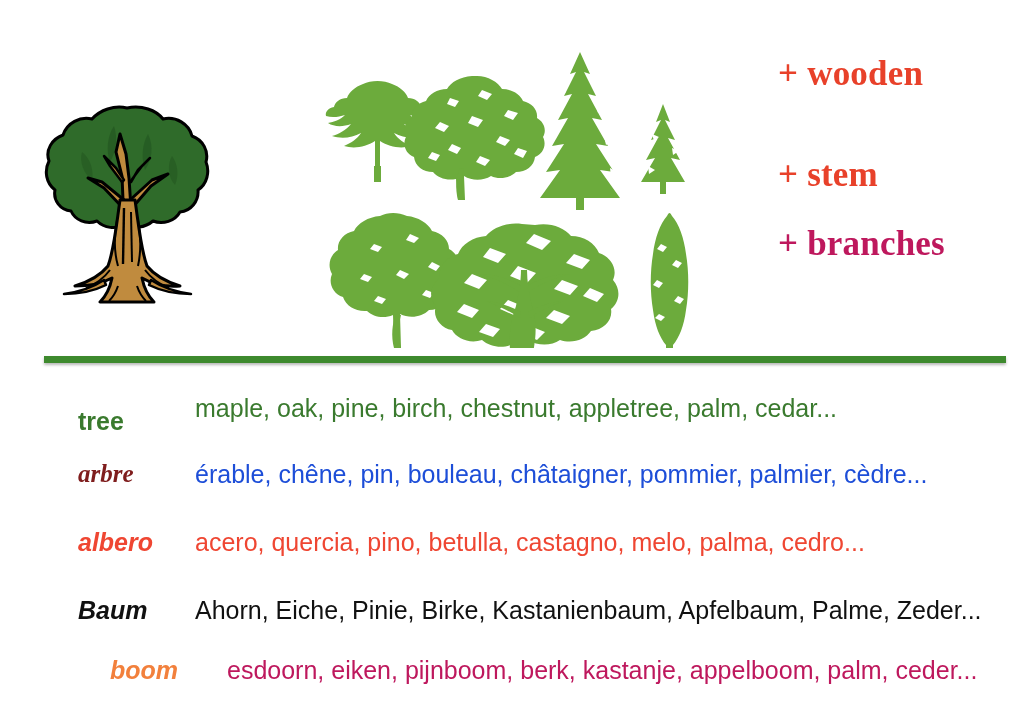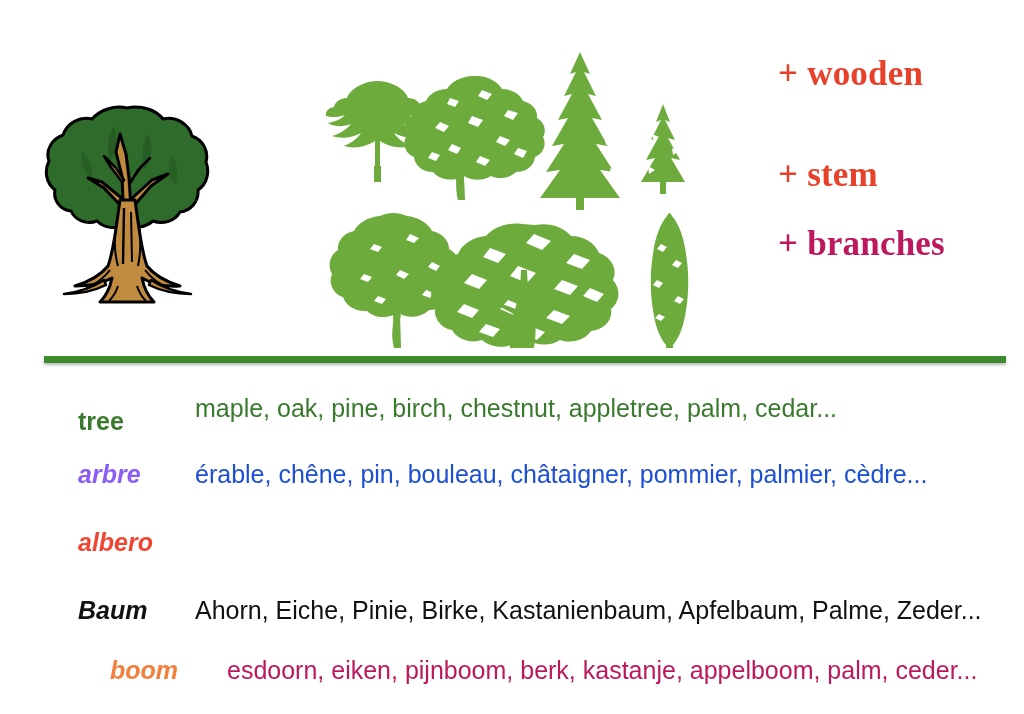--- a/index.html
+++ b/index.html
@@ -300,26 +300,27 @@
 <div id="divider" style="background: rgb(62, 138, 46);"></div>
 
 <div id="lang-table">
 
   <div class="lang-row" id="lang-row-0">
     <span class="lang-label upright" style="color: rgb(58, 122, 46); font-style: normal; margin-top: 27px;">tree</span>
     <span class="lang-words" style="color: rgb(58, 122, 46); text-align: center;">maple, oak, pine, birch, chestnut, appletree, palm, cedar...</span>
   </div>
 
   <div class="lang-row" id="lang-row-1">
-    <span class="lang-label" style="color: #8b5cf6; font-style: italic;">arbre</span>
+    <span class="lang-label" style="color: #7f1d1d; font-style: italic; font-family: Liberation Serif, serif;">arbre</span>
     <span class="lang-words" style="color: #1d4ed8;">érable, chêne, pin, bouleau, châtaigner, pommier, palmier, cèdre...</span>
   </div>
 
   <div class="lang-row" id="lang-row-2">
     <span class="lang-label" style="color: rgb(239, 70, 50); font-style: italic;">albero</span>
+    <span class="lang-words" style="color: rgb(239, 70, 50);">acero, quercia, pino, betulla, castagno, melo, palma, cedro...</span>
   </div>
 
   <div class="lang-row" id="lang-row-3">
     <span class="lang-label" style="color: rgb(17, 17, 17); font-style: italic;">Baum</span>
     <span class="lang-words" style="color: rgb(17, 17, 17);">Ahorn, Eiche, Pinie, Birke, Kastanienbaum, Apfelbaum, Palme, Zeder...</span>
   </div>
 
   <div class="lang-row" id="lang-row-4">
     <span class="lang-label" style="color: rgb(242, 128, 60); font-style: italic;">boom</span>
     <span class="lang-words" style="color: #be185d;">esdoorn, eiken, pijnboom, berk, kastanje, appelboom, palm, ceder...</span>

